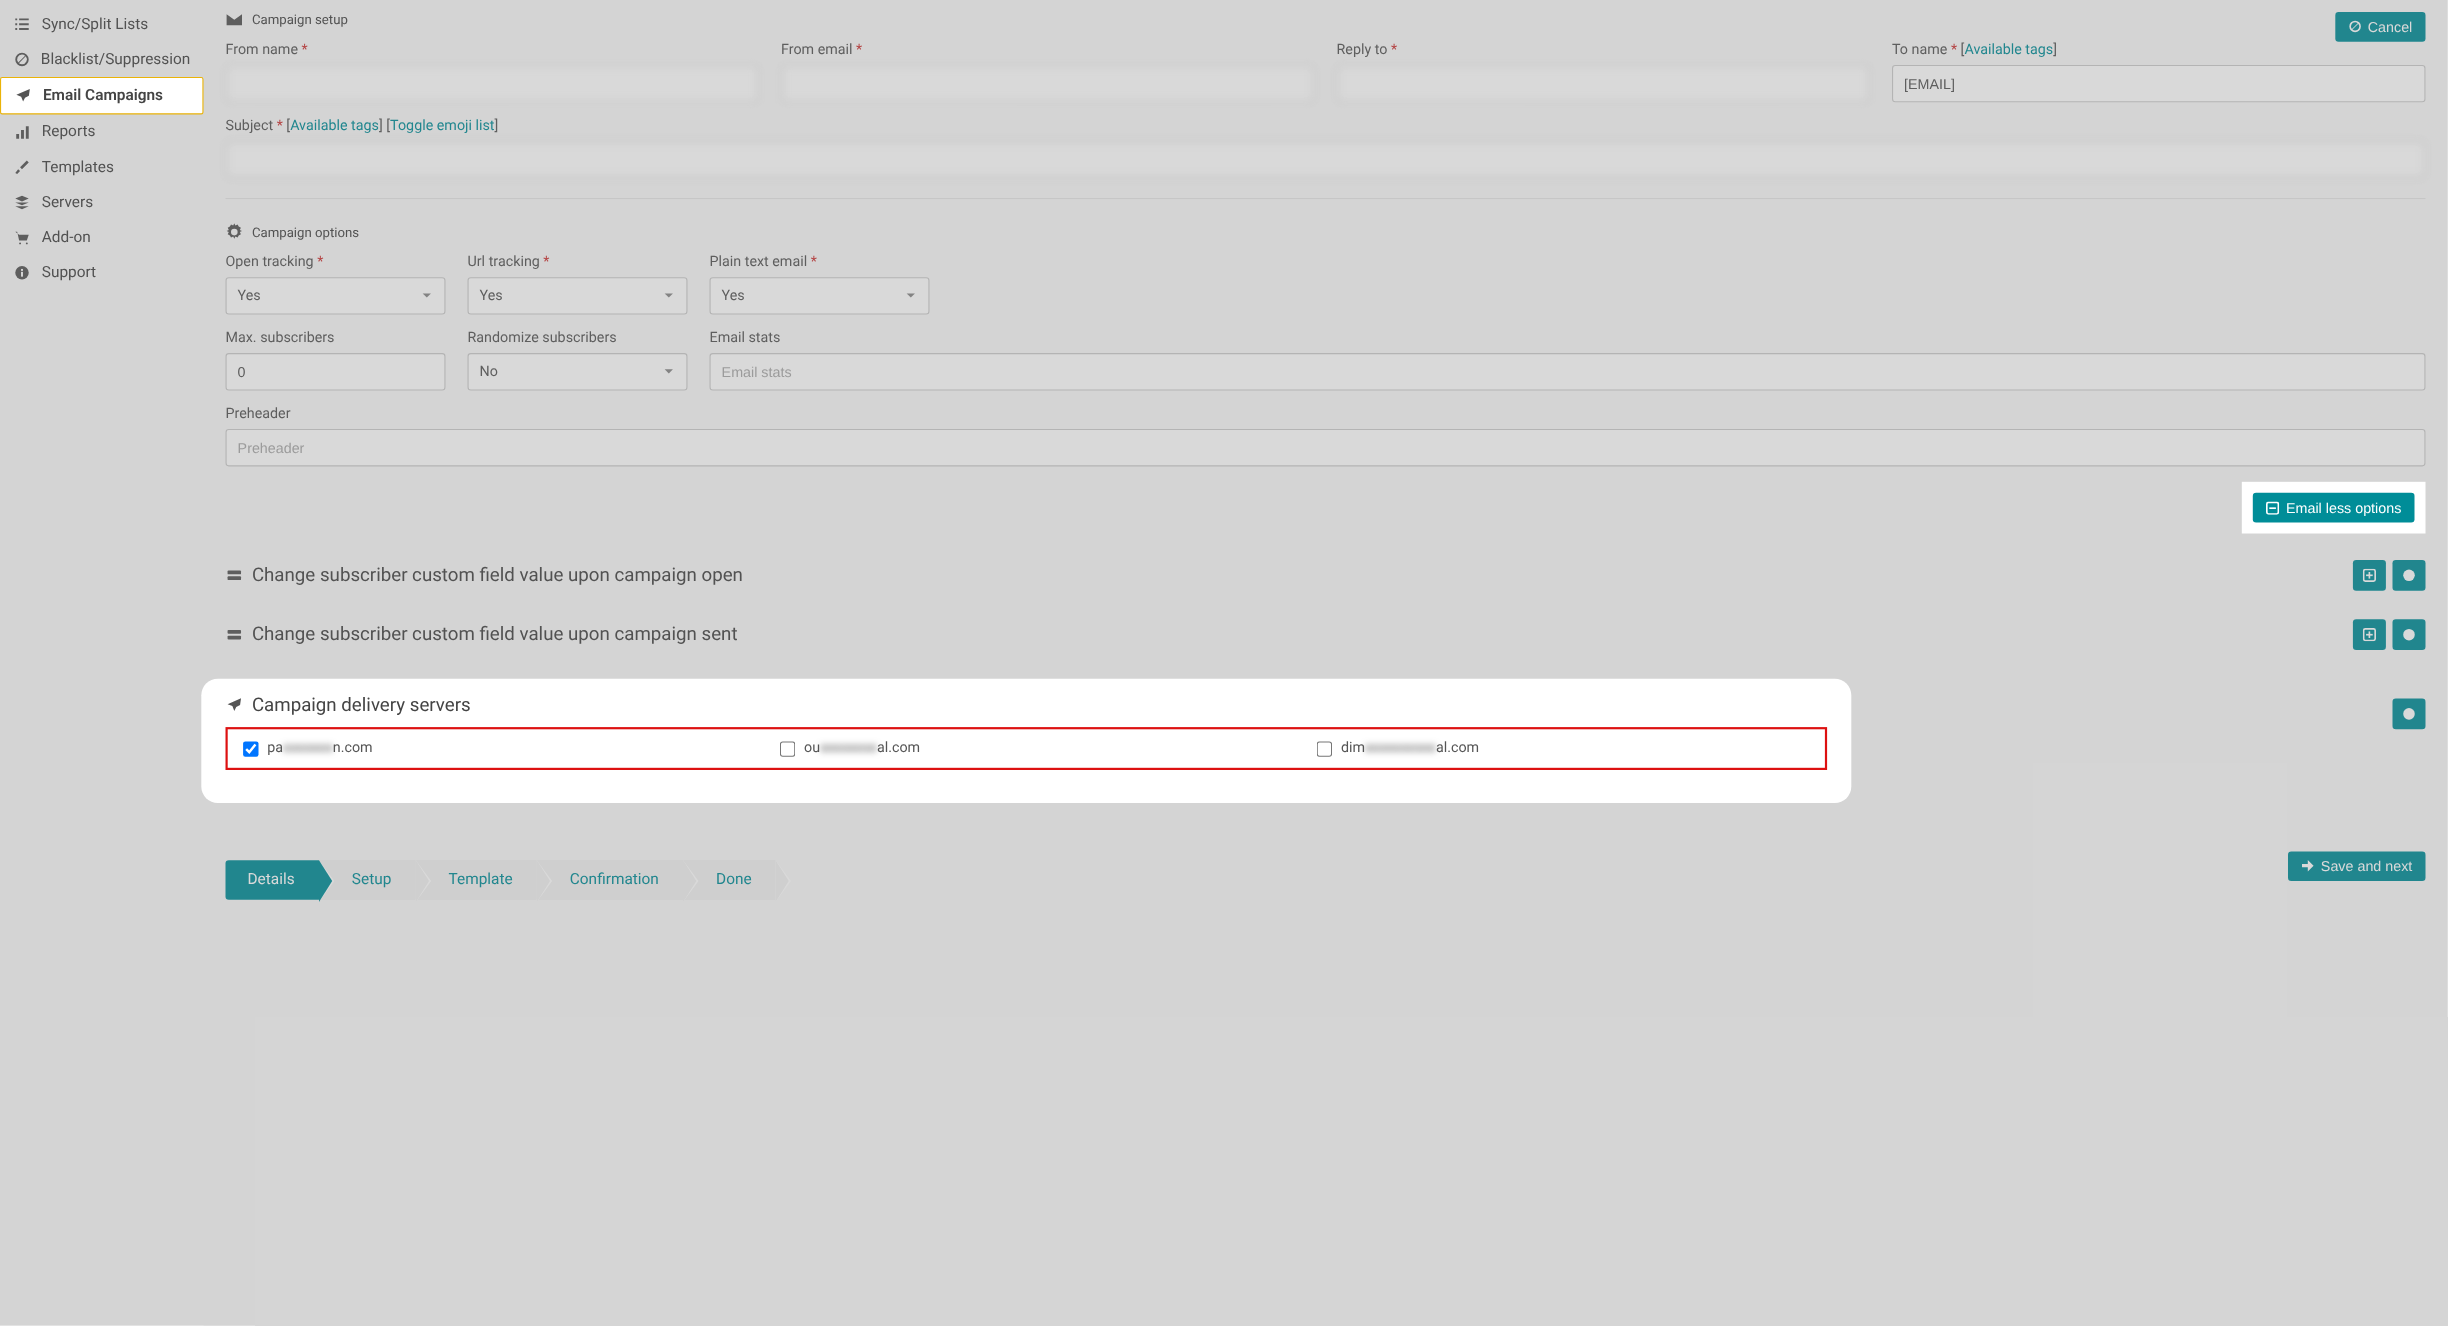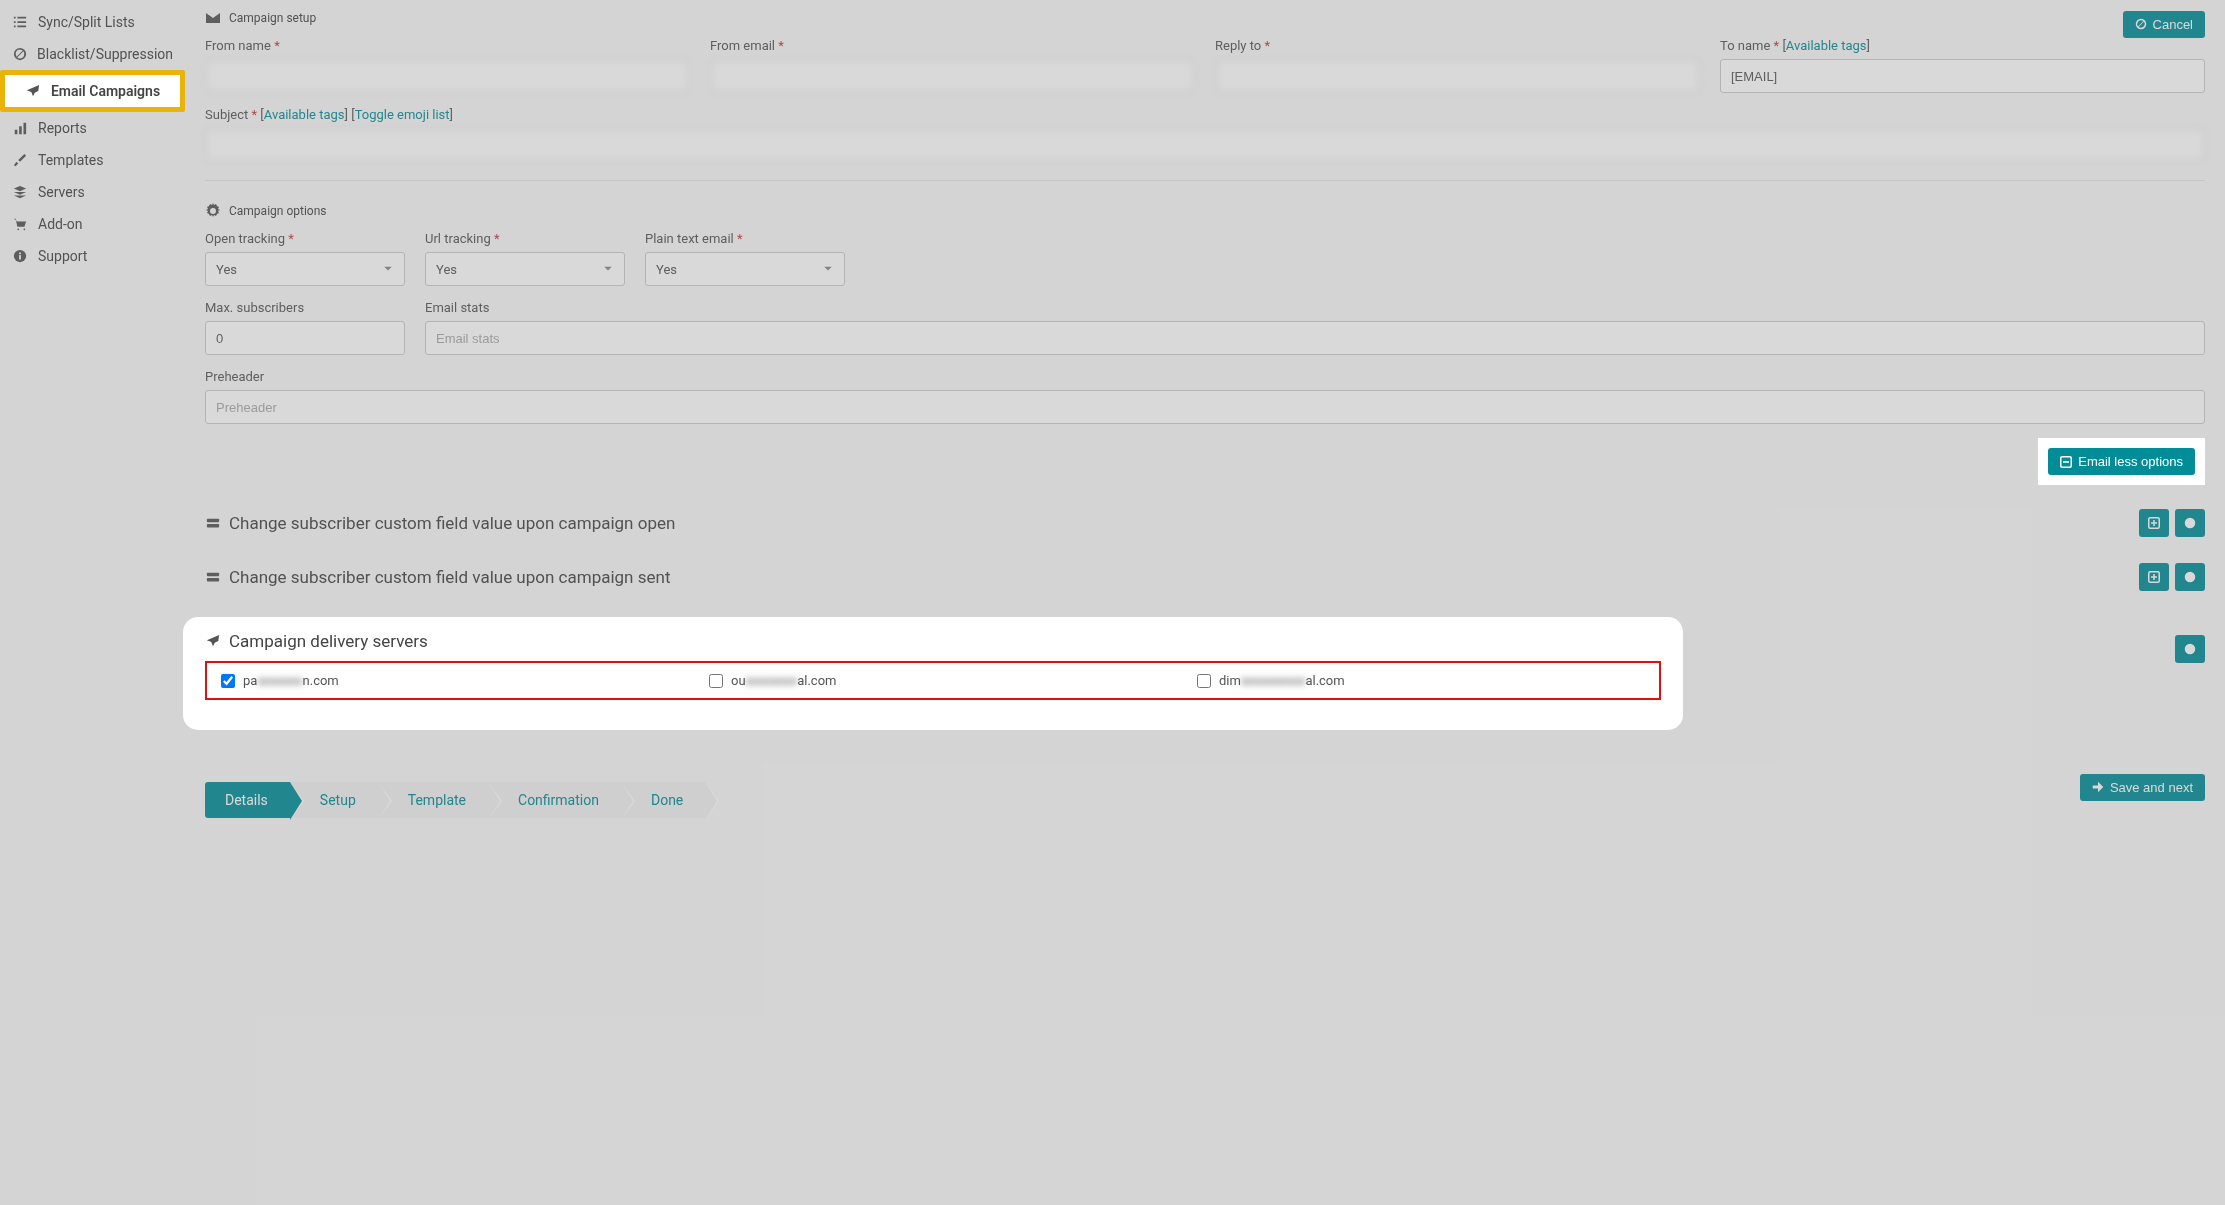--- a/index.html
+++ b/index.html
@@ -4,21 +4,21 @@
 <style>
 * { box-sizing: border-box; margin: 0; padding: 0; }
 body { font-family: -apple-system, "Segoe UI", Roboto, Arial, sans-serif; font-size: 14px; color: #555; background: #f9f9f9; }
 .page { display: flex; min-height: 100vh; position: relative; }
 .dim-overlay { position: absolute; inset: 0; background: rgba(120,120,120,0.28); pointer-events: none; z-index: 5; }
 
 
 .sidebar { width: 185px; background: #f9f9f9; padding-top: 6px; flex-shrink: 0; }
 .side-item { display: flex; align-items: center; gap: 10px; padding: 8px 12px; color: #444; cursor: pointer; font-size: 14px; }
 .side-item .icon { width: 16px; height: 16px; display: inline-flex; align-items: center; justify-content: center; }
-.side-item.active { background: #fff; border: 5px solid #eab308; border-radius: 2px; font-weight: 600; position: relative; z-index: 10; justify-content: center; }
+.side-item.active { background: #fff; border: 1px solid #eab308; border-radius: 2px; font-weight: 600; position: relative; z-index: 10; }
 .side-item .icon svg { width: 14px; height: 14px; fill: #555; }
 
 
 .main { flex: 1; padding: 10px 20px 30px 20px; position: relative; }
 .section-head { display: flex; align-items: center; gap: 8px; font-size: 12px; color: #444; margin-bottom: 12px; }
 .section-head svg { width: 16px; height: 16px; fill: #555; }
 .section-row { display: flex; justify-content: space-between; align-items: center; }
 .btn { display: inline-flex; align-items: center; gap: 6px; padding: 6px 12px; border-radius: 3px; border: none; cursor: pointer; font-size: 13px; }
 .btn-teal { background: #008d98; color: #fff; }
 .btn-teal svg { width: 12px; height: 12px; fill: #fff; }
@@ -289,20 +289,29 @@
         </div>
       </div>
       <div class="form-col"></div>
         <div class="form-col"></div>
     </div>
 
     <div class="form-row">
       <div class="form-col" style="max-width:200px">
         <label>Max. subscribers</label>
         <input type="text" value="0" style="">
+      </div>
+      <div class="form-col" style="max-width:200px">
+        <label>Randomize subscribers</label>
+        <div class="select">
+          <span>No</span>
+          <svg viewBox="0 0 16 16">
+              <use href="#i-chevron"></use>
+            </svg>
+        </div>
       </div>
       <div class="form-col">
         <label>Email stats</label>
         <input type="text" placeholder="Email stats" style="">
       </div>
     </div>
 
     <div class="form-row">
       <div class="form-col">
         <label>Preheader</label>

